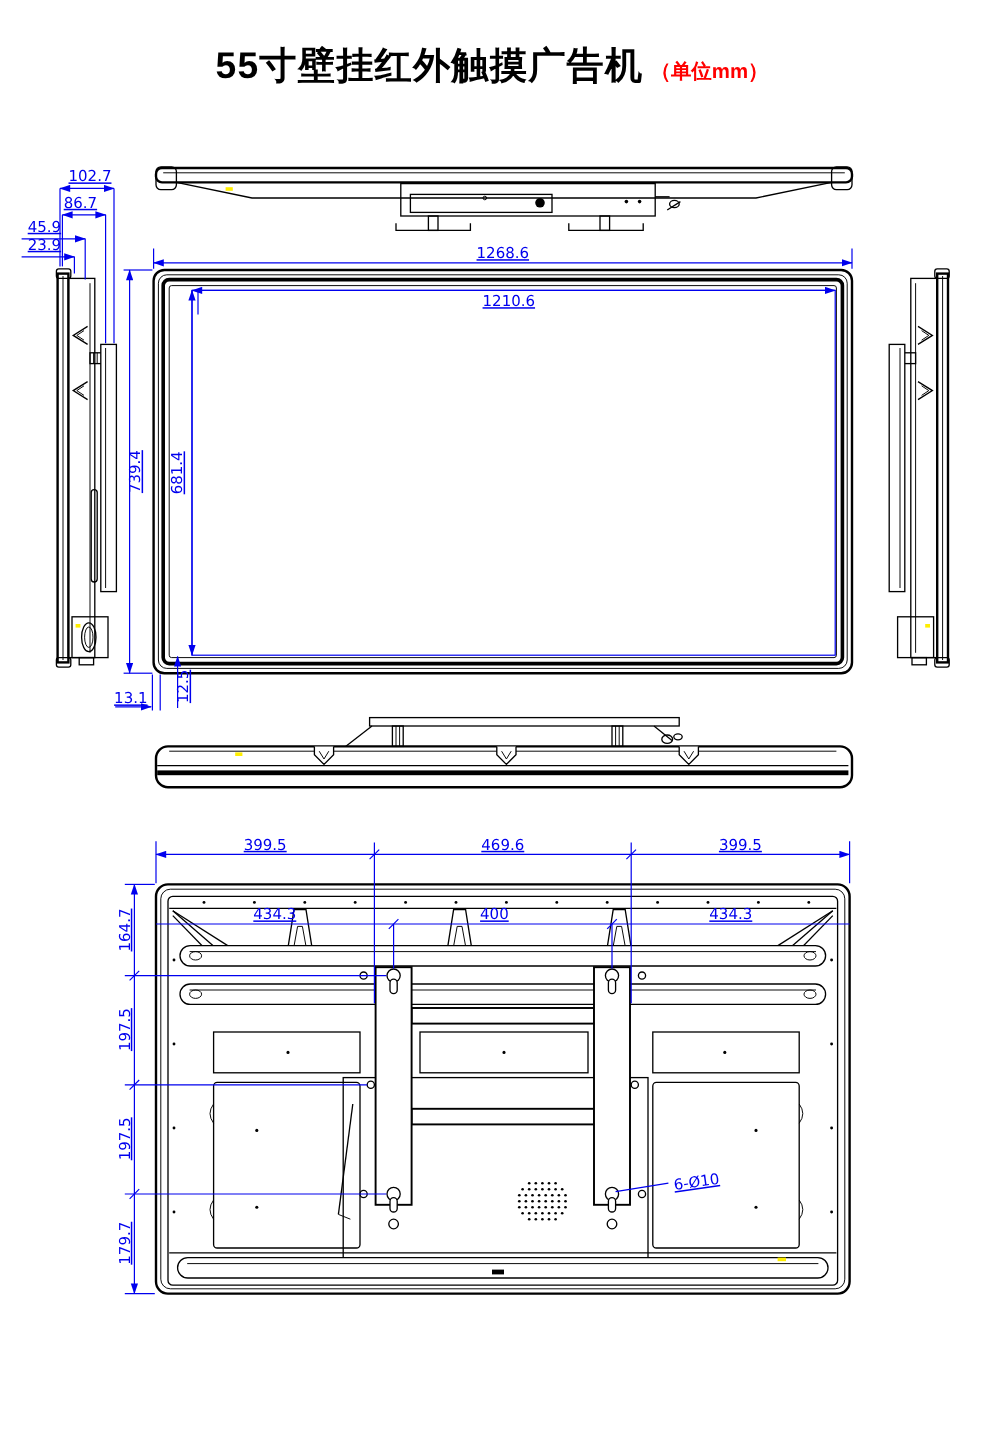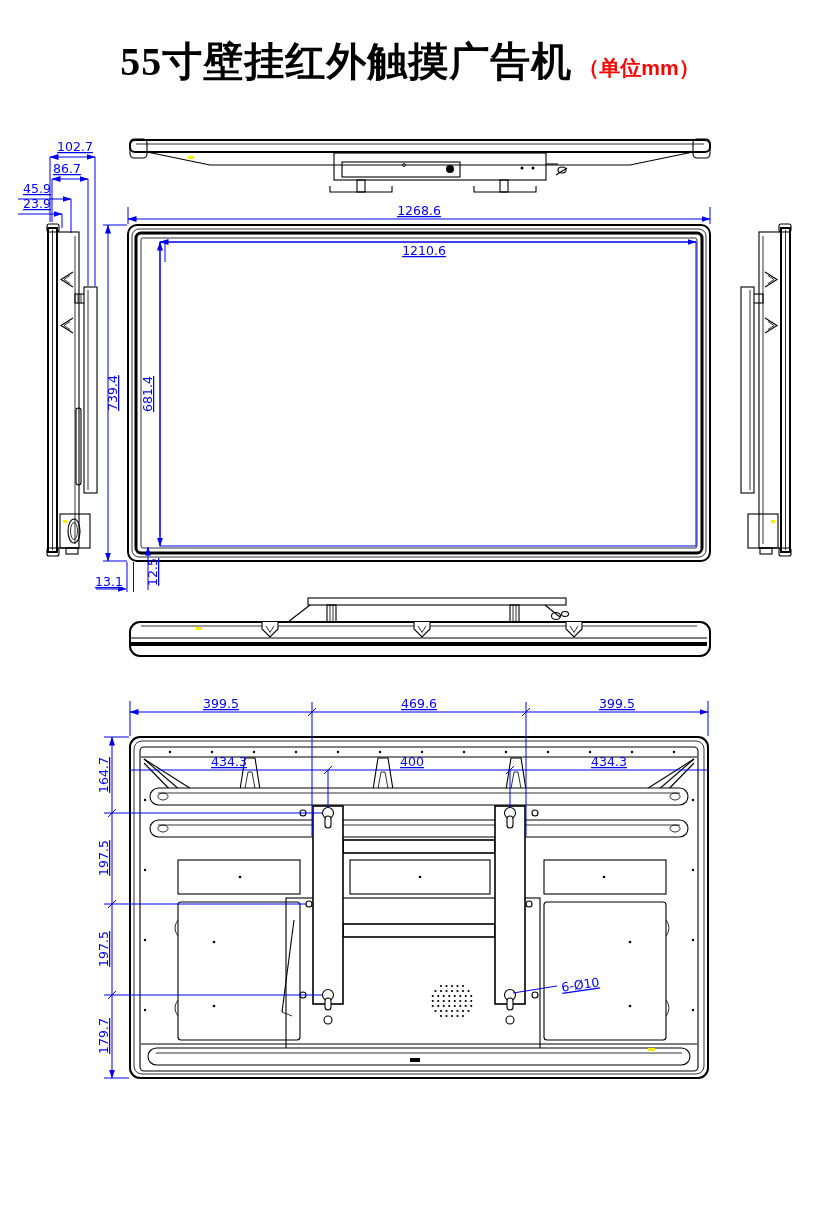--- a/index.html
+++ b/index.html
@@ -1,21 +1,21 @@
 <!DOCTYPE html>
 <html><head>
 <meta charset="utf-8">
 <style>
   html,body{margin:0;padding:0;background:#fff;}
   .sheet{position:relative;width:820px;height:1206px;background:#fff;overflow:hidden;
          font-family:"Liberation Sans",sans-serif;}
   .title-row{position:absolute;top:34px;left:0;right:0;text-align:center;white-space:nowrap;}
-  .title{font-size:40px;font-weight:600;letter-spacing:1px;color:#000;
-         font-family:Liberation Serif, serif;}
-  .unit{color:#ff0000;font-size:21px;margin-left:6px;font-weight:600;}
+  .title{font-size:31px;font-weight:600;letter-spacing:1px;color:#000;
+         font-family:Liberation Sans, sans-serif;}
+  .unit{color:#ff0000;font-size:17px;margin-left:6px;font-weight:600;}
   svg.drawing{position:absolute;left:0;top:0;}
   .k{stroke:#000;fill:none;stroke-width:1.1px;}
   .k2{stroke:#000;fill:none;stroke-width:2px;}
   .k3{stroke:#000;fill:none;stroke-width:3px;}
   .kt{stroke:#000;fill:none;stroke-width:.8px;}
   .w{fill:#fff;stroke:#000;stroke-width:1.1px;}
   .w2{fill:#fff;stroke:#000;stroke-width:1.6px;}
   .kf{fill:#000;stroke:none;}
   .d{stroke:#0000ee;fill:none;stroke-width:1px;}
   .dt{fill:#0000ee;font:12.5px "DejaVu Sans",sans-serif;text-anchor:middle;

